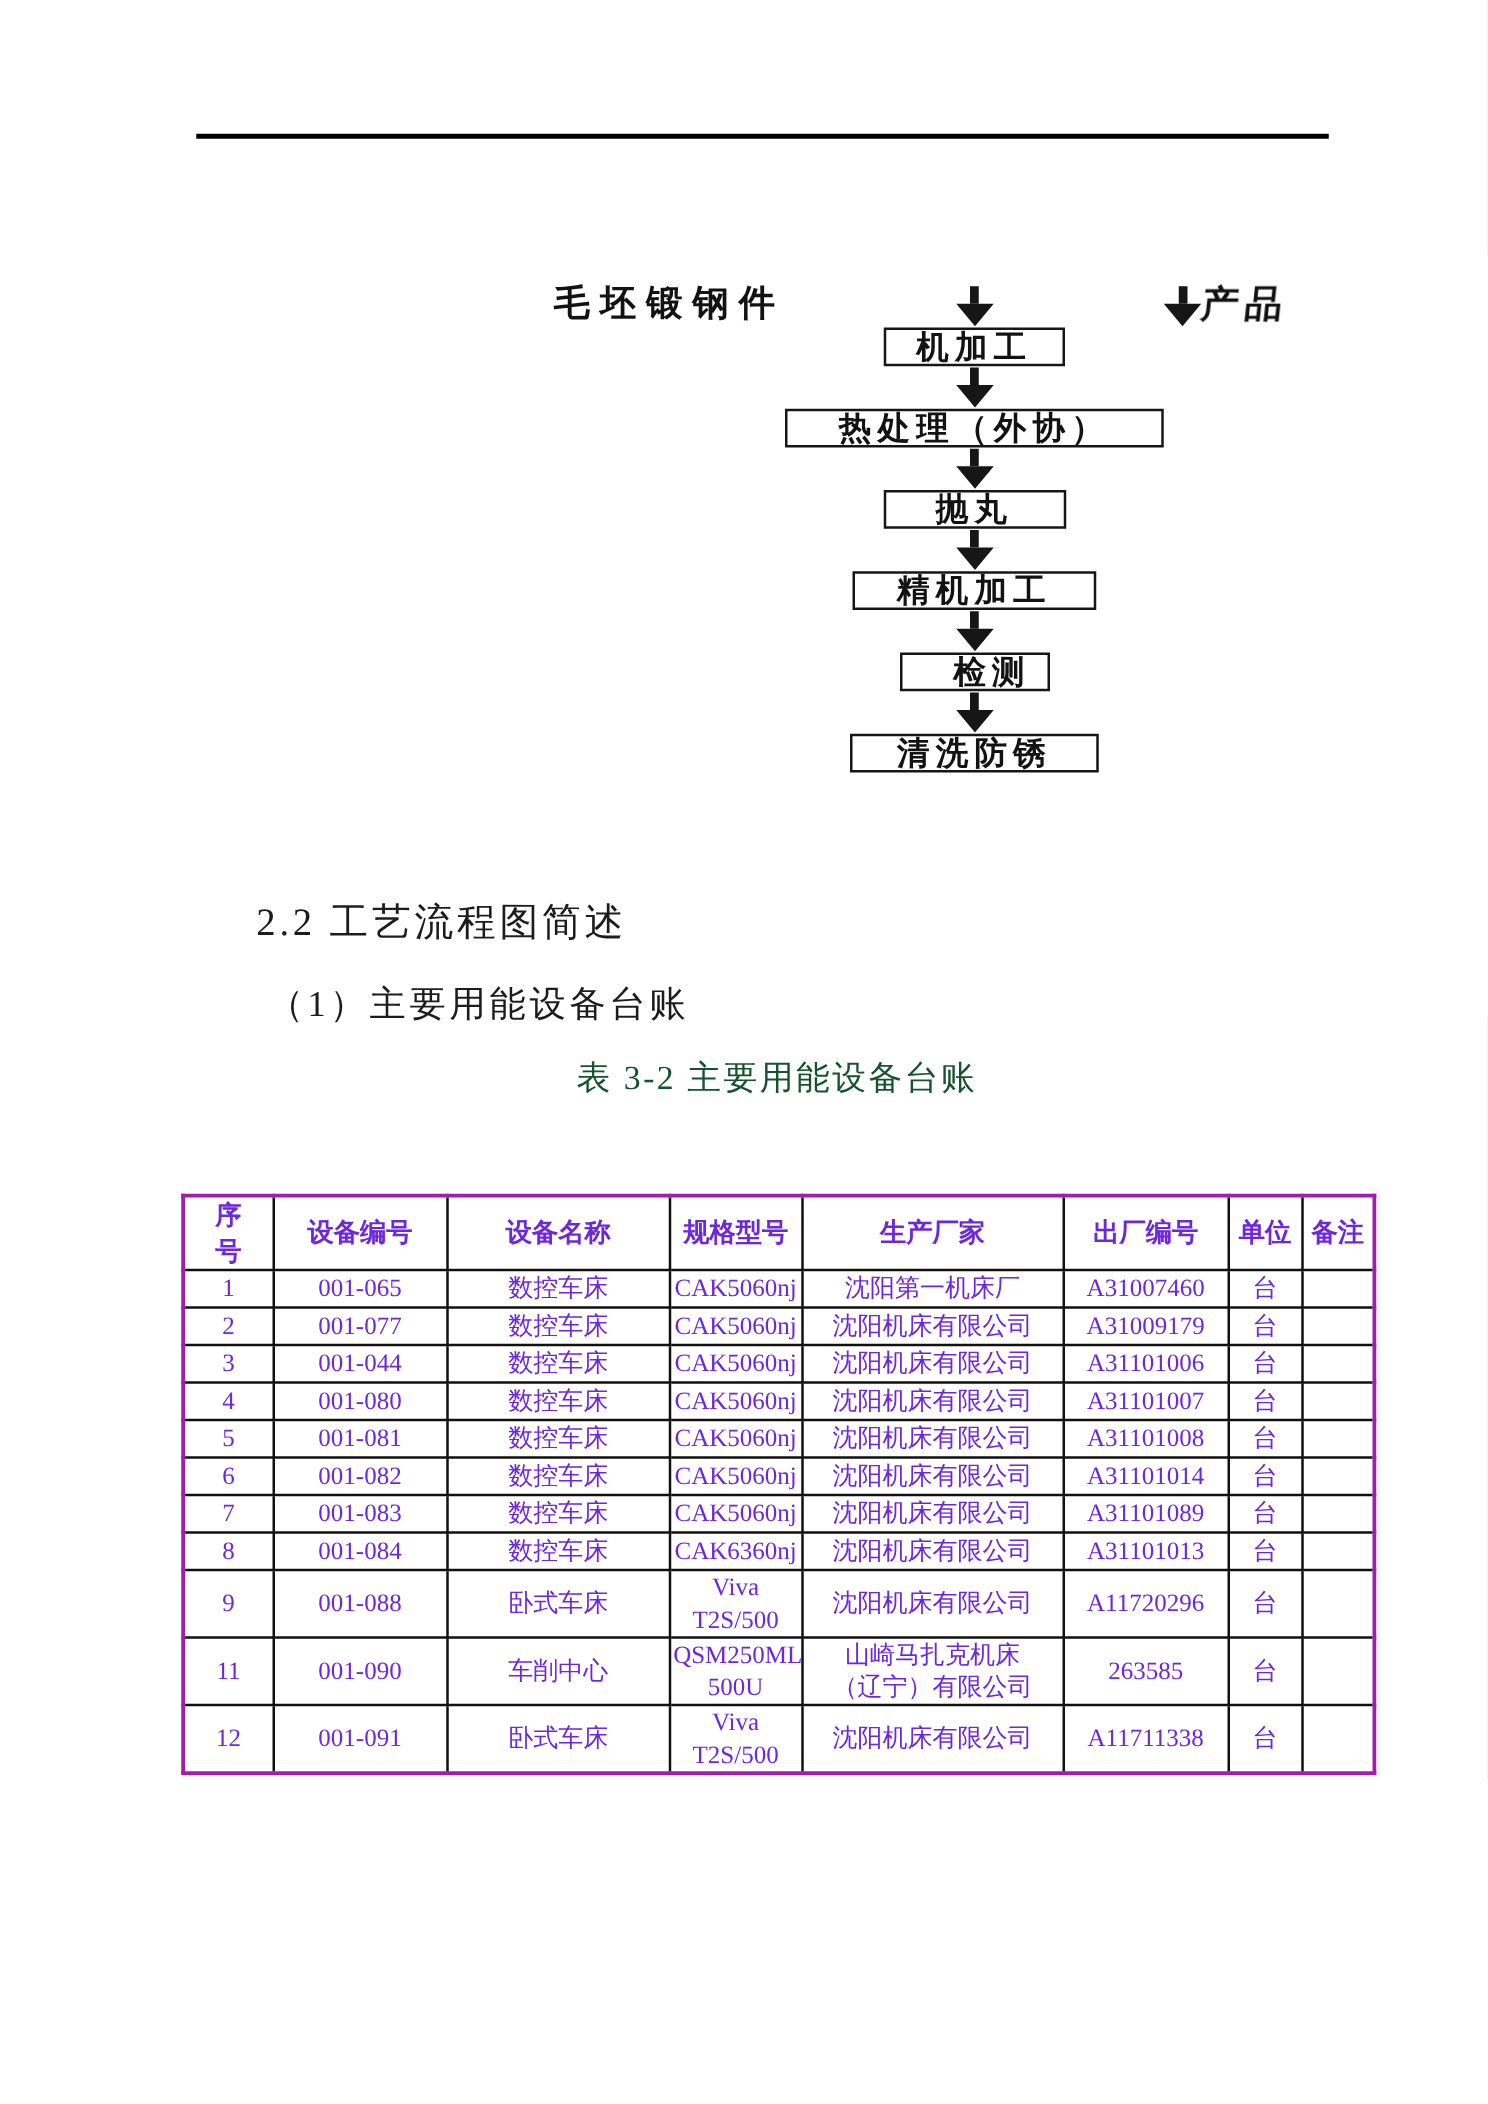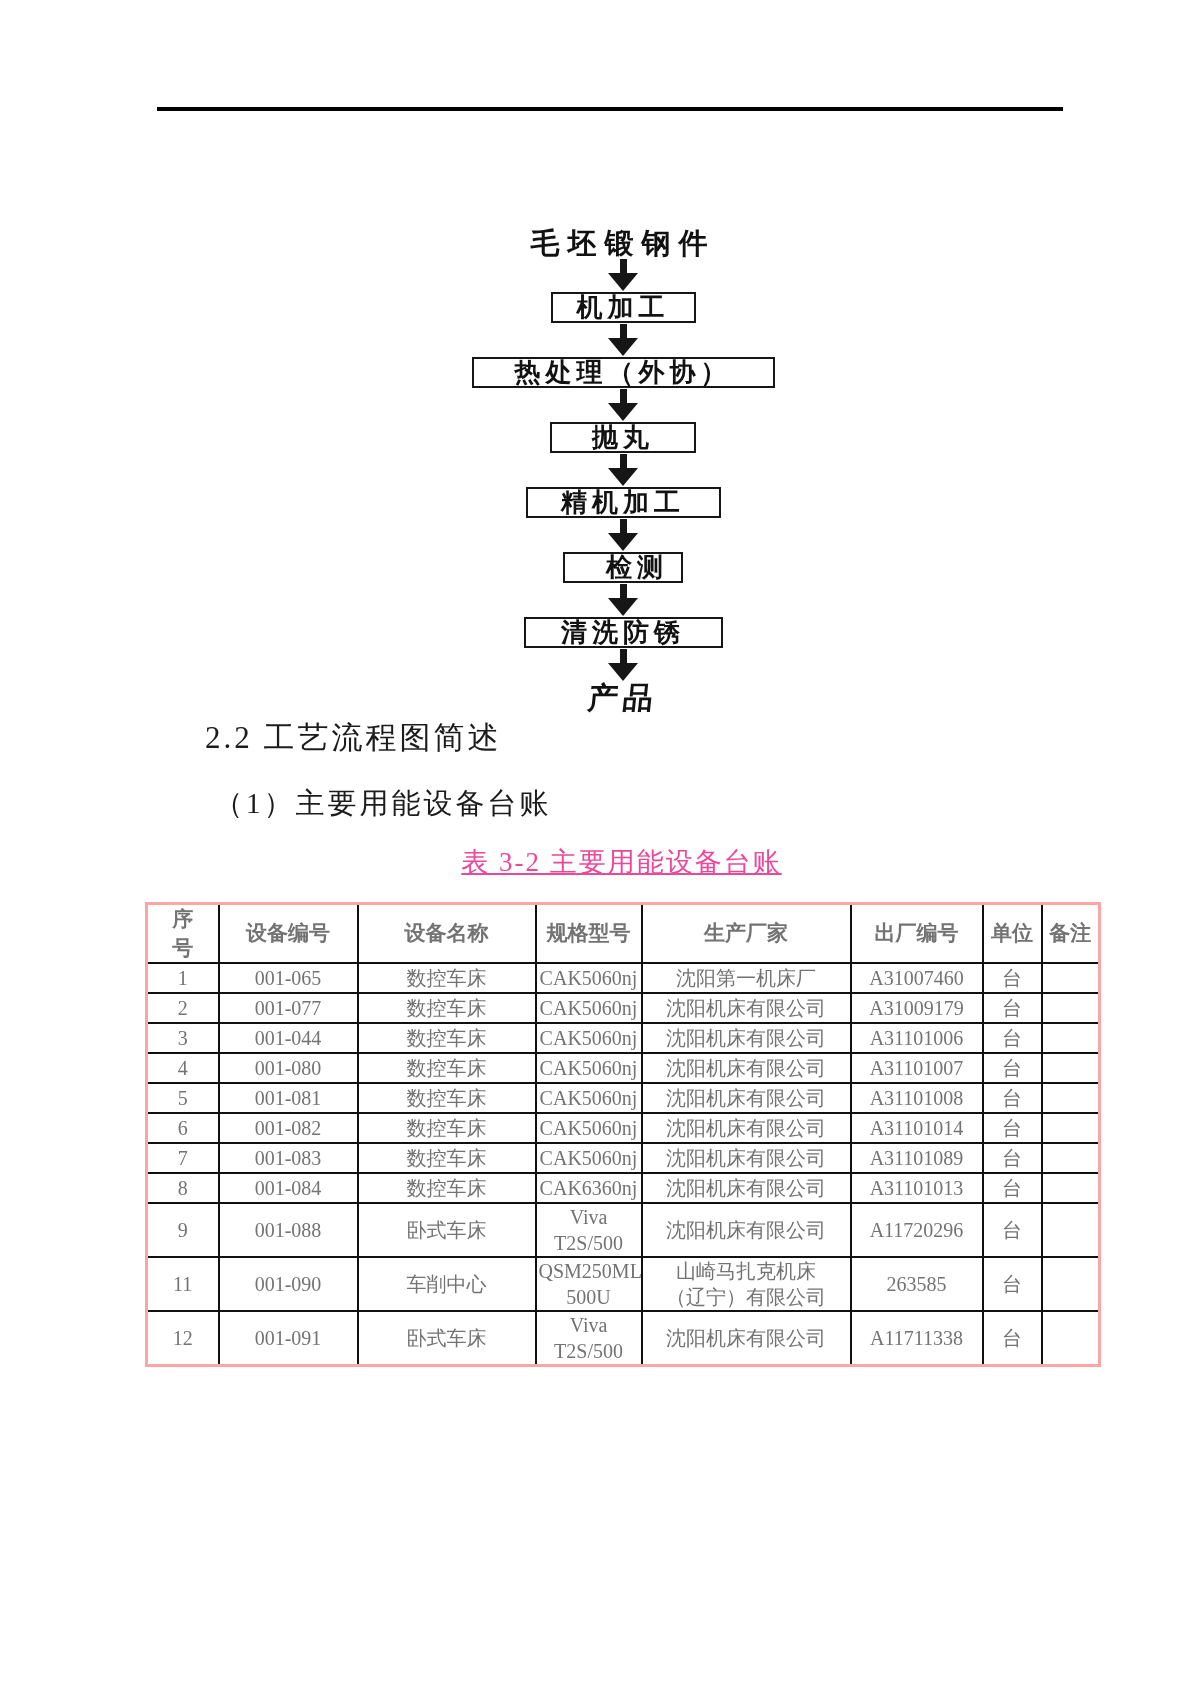--- a/index.html
+++ b/index.html
@@ -18,22 +18,22 @@
     left: 157px; top: 107px;
     width: 906px; height: 4px;
     background: #000;
   }
   
   .flowchart {
     position: absolute;
     left: 443px; top: 228px;
     width: 360px;
     display: flex;
-    flex-direction: column;
-    align-items: center;
+    flex-direction: row;
+    align-items: flex-start;
     filter: blur(0.35px);
   }
   .flow-label {
     font-size: 29px;
     font-weight: bold;
     letter-spacing: 8px;
     line-height: 1.05;
     color: #121212;
     white-space: nowrap;
   }
@@ -80,33 +80,32 @@
     letter-spacing: 3px;
     color: #1c1c1c;
   }
   .table-caption {
     position: absolute;
     left: 145px; top: 844px;
     width: 953px;
     text-align: center;
     font-size: 27px;
     letter-spacing: 2px;
-    color: #ec4899;
-    text-decoration: underline;
+    color: #14532d;
   }
   
   .equip-table {
     position: absolute;
-    left: 145px; top: 902px;
+    left: 145px; top: 955px;
     width: 953px;
     border-collapse: collapse;
     table-layout: fixed;
-    border: 3px solid #fca5a5;
+    border: 3px solid #a21caf;
     font-size: 20px;
-    color: #737373;
+    color: #6d28d9;
   }
   .equip-table th, .equip-table td {
     border: 2px solid #101010;
     text-align: center;
     vertical-align: middle;
     padding: 0 2px;
     white-space: pre-line;
     line-height: 1.3;
     overflow: hidden;
   }

